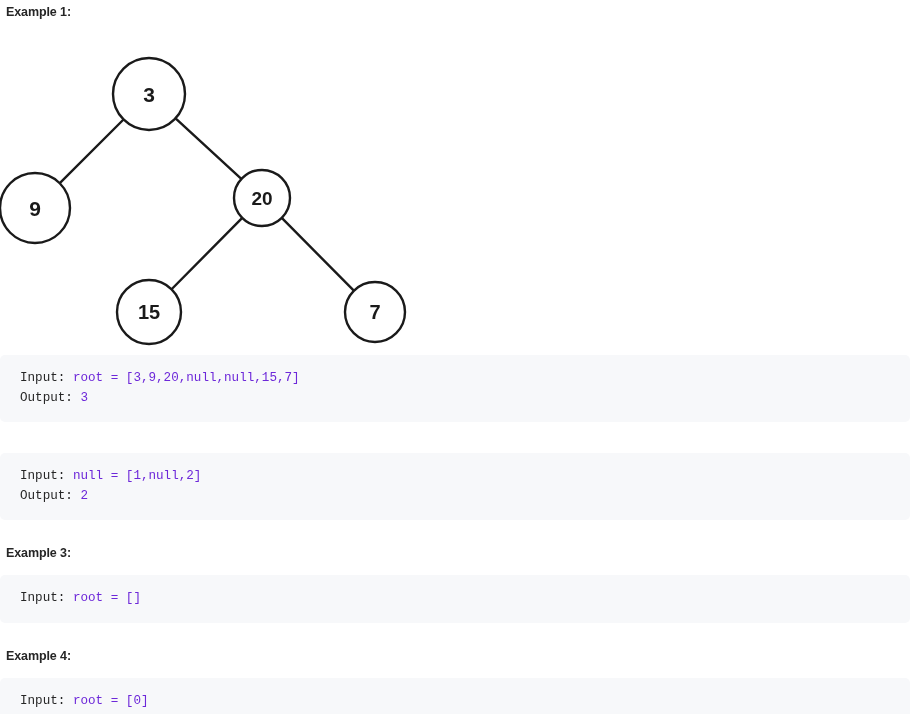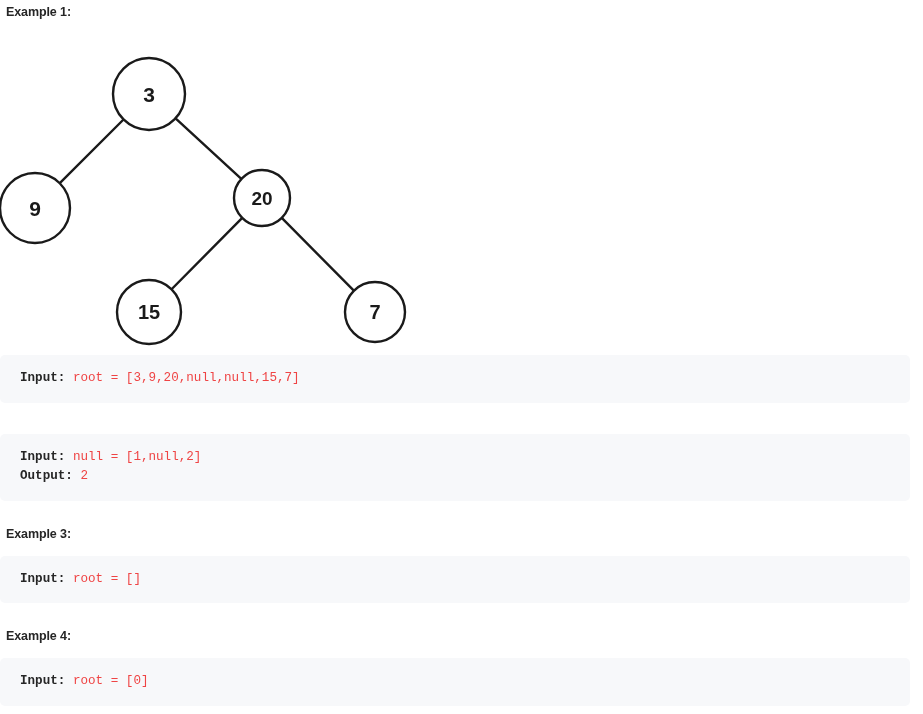--- a/index.html
+++ b/index.html
@@ -46,26 +46,26 @@
     font-family: "Liberation Mono", "DejaVu Sans Mono", monospace;
     font-size: 12.6px;
     line-height: 19.5px;
     color: #3c3c4a;
   }
   .code-line {
     white-space: pre;
     margin: 0;
   }
   .code-key {
-    font-weight: bold;
+    font-weight: normal;
     color: #262626;
   }
   .code-val {
     font-weight: normal;
-    color: #ef4444;
+    color: #6d28d9;
   }
   
   .gap-head-to-fig { height: 7px; }
   .gap-fig-to-code { height: 6px; }
   .gap-code-to-head { height: 21px; }
   .gap-head2-to-code { height: 10px; }
   .tree-node-text {
     font-family: "Liberation Sans", sans-serif;
     font-weight: bold;
     fill: #1a1a1a;
@@ -107,20 +107,21 @@
             <g>
               <circle cx="375" cy="281" r="30" fill="#ffffff" stroke="#1a1a1a" stroke-width="2.4"></circle>
               <text x="375" y="281" text-anchor="middle" dominant-baseline="central" class="tree-node-text" font-size="20">7</text>
             </g>
           </g>
       </svg>
     </div>
     <div class="gap-fig-to-code"></div>
     <div class="code-block">
       <div class="code-line"><span class="code-key">Input:</span><span class="code-val"> root = [3,9,20,null,null,15,7]</span></div>
+      <div class="code-line"><span class="code-key">Output:</span><span class="code-val"> 3</span></div>
     </div>
   </div>
 
   <div>
     <div class="gap-code-to-head"></div>
     <div class="gap-head2-to-code"></div>
     <div class="code-block">
       <div class="code-line"><span class="code-key">Input:</span><span class="code-val"> null = [1,null,2]</span></div>
       <div class="code-line"><span class="code-key">Output:</span><span class="code-val"> 2</span></div>
     </div>

